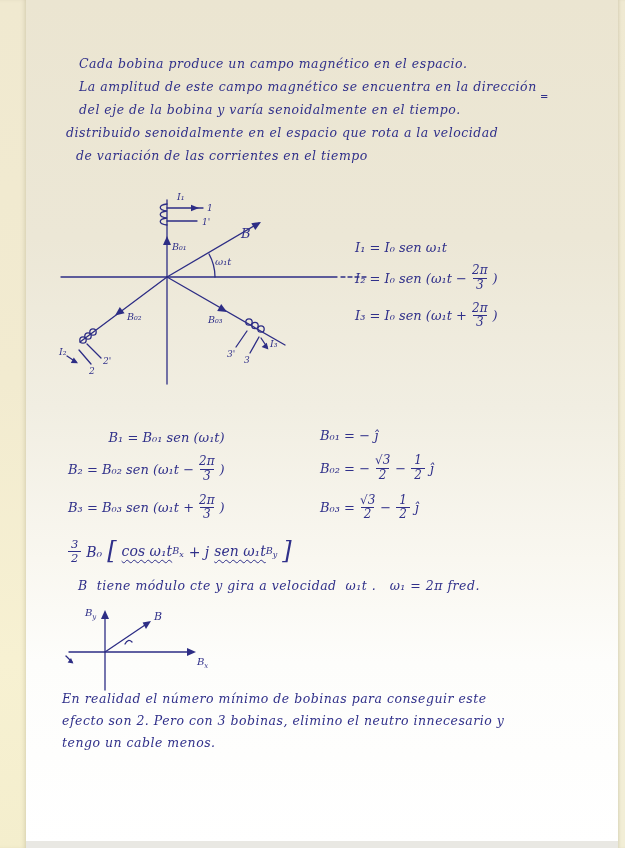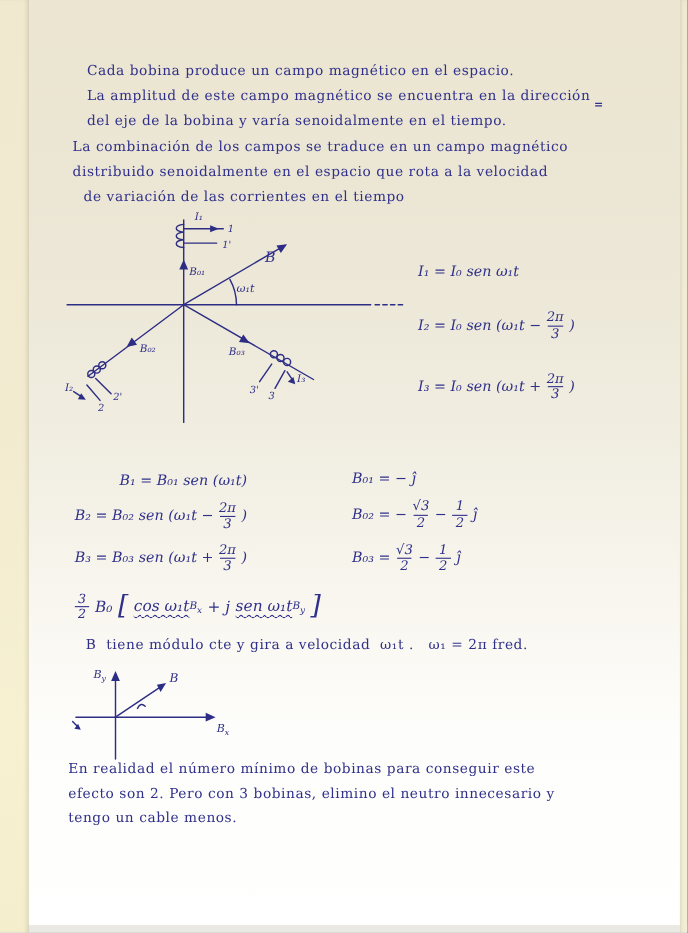--- a/index.html
+++ b/index.html
@@ -12,21 +12,21 @@
     font-family:"DejaVu Serif", serif;
   }
   .edge-left{position:absolute;left:0;top:0;bottom:0;width:26px;
     background:linear-gradient(180deg,#f0e9d0 0%,#f2ebd0 45%,#f7f1d2 78%,#f4eecd 100%);
     box-shadow:inset -3px 0 4px -2px rgba(120,110,70,.25);z-index:6;}
   .edge-right{position:absolute;right:0;top:0;bottom:0;width:7px;
     background:linear-gradient(180deg,#efe9d2 0%,#f3eed8 60%,#f2eed6 100%);
     box-shadow:inset 2px 0 3px -1px rgba(120,110,70,.2);z-index:6;}
   .edge-bottom{position:absolute;left:0;right:0;bottom:0;height:7px;background:#e9e8e3;z-index:5;}
 
-  .hw{position:absolute;color:#30308a;letter-spacing:.5px;}
+  .hw{position:absolute;color:#30308a;font-style:italic;letter-spacing:.5px;}
   .hw .line{white-space:pre;display:block;}
   .para{font-size:12.5px;line-height:23px;}
 
   .eqcol{position:absolute;display:flex;flex-direction:column;color:#30308a;font-style:italic;}
   .eq{display:flex;align-items:center;gap:5px;font-size:13px;white-space:pre;}
   .frac{display:inline-flex;flex-direction:column;align-items:center;font-size:12px;line-height:1.15;}
   .frac .den{border-top:1.2px solid currentColor;padding:0 3px;}
   .bracket{font-size:24px;font-weight:400;line-height:1;transform:translateY(-2px);}
   .ub{display:inline-flex;flex-direction:row;align-items:center;line-height:1.1;}
   .ub-term{text-decoration:underline;text-decoration-style:wavy;text-decoration-thickness:1px;text-underline-offset:3px;}
@@ -43,21 +43,20 @@
 
 <div class="page">
   <div class="edge-left"></div>
   <div class="edge-right"></div>
   <div class="edge-bottom"></div>
 
   <div class="hw para" style="left:66px;top:52px;">
     <span class="line" style="padding-left:13px;">Cada bobina produce un campo magnético en el espacio.</span>
     <span class="line" style="padding-left:13px;">La amplitud de este campo magnético se encuentra en la dirección</span>
     <span class="line" style="padding-left:13px;">del eje de la bobina y varía senoidalmente en el tiempo.</span>
-    <span class="line">La combinación de los campos se traduce en un campo magnético</span>
     <span class="line">distribuido senoidalmente en el espacio que rota a la velocidad</span>
     <span class="line" style="padding-left:10px;">de variación de las corrientes en el tiempo</span>
   </div>
 
   <svg style="left:55px;top:192px;" width="320" height="200" viewBox="0 0 320 200">
 
     <line x1="6" y1="85" x2="282" y2="85"></line>
     <line x1="286" y1="85" x2="312" y2="85" stroke-dasharray="4 3"></line>
     <line x1="112" y1="8" x2="112" y2="192"></line>
 
@@ -100,21 +99,21 @@
     <circle cx="206" cy="137" r="3.2"></circle>
     <line x1="192" y1="139" x2="181" y2="155"></line>
     <line x1="204" y1="145" x2="195" y2="161"></line>
     <line x1="206" y1="146" x2="212" y2="155"></line>
     <polygon points="213.4,157.4 206.6,155 211.8,150.8"></polygon>
     <text x="215" y="155" font-size="9.5">I₃</text>
     <text x="172" y="165" font-size="9">3'</text>
     <text x="189" y="171" font-size="9">3</text>
   </svg>
 
-  <div class="eqcol" style="left:380px;top:240px;gap:27px;font-style:italic;">
+  <div class="eqcol" style="left:355px;top:240px;gap:9px;font-style:italic;">
     <div class="eq">
       <span>I₁ = I₀ sen ω₁t</span>
     </div>
     <div class="eq">
       <span>I₂ = I₀ sen (ω₁t −</span>
       <span class="frac"><span>2π</span><span class="den">3</span></span>
       <span>)</span>
     </div>
     <div class="eq">
       <span>I₃ = I₀ sen (ω₁t +</span>

